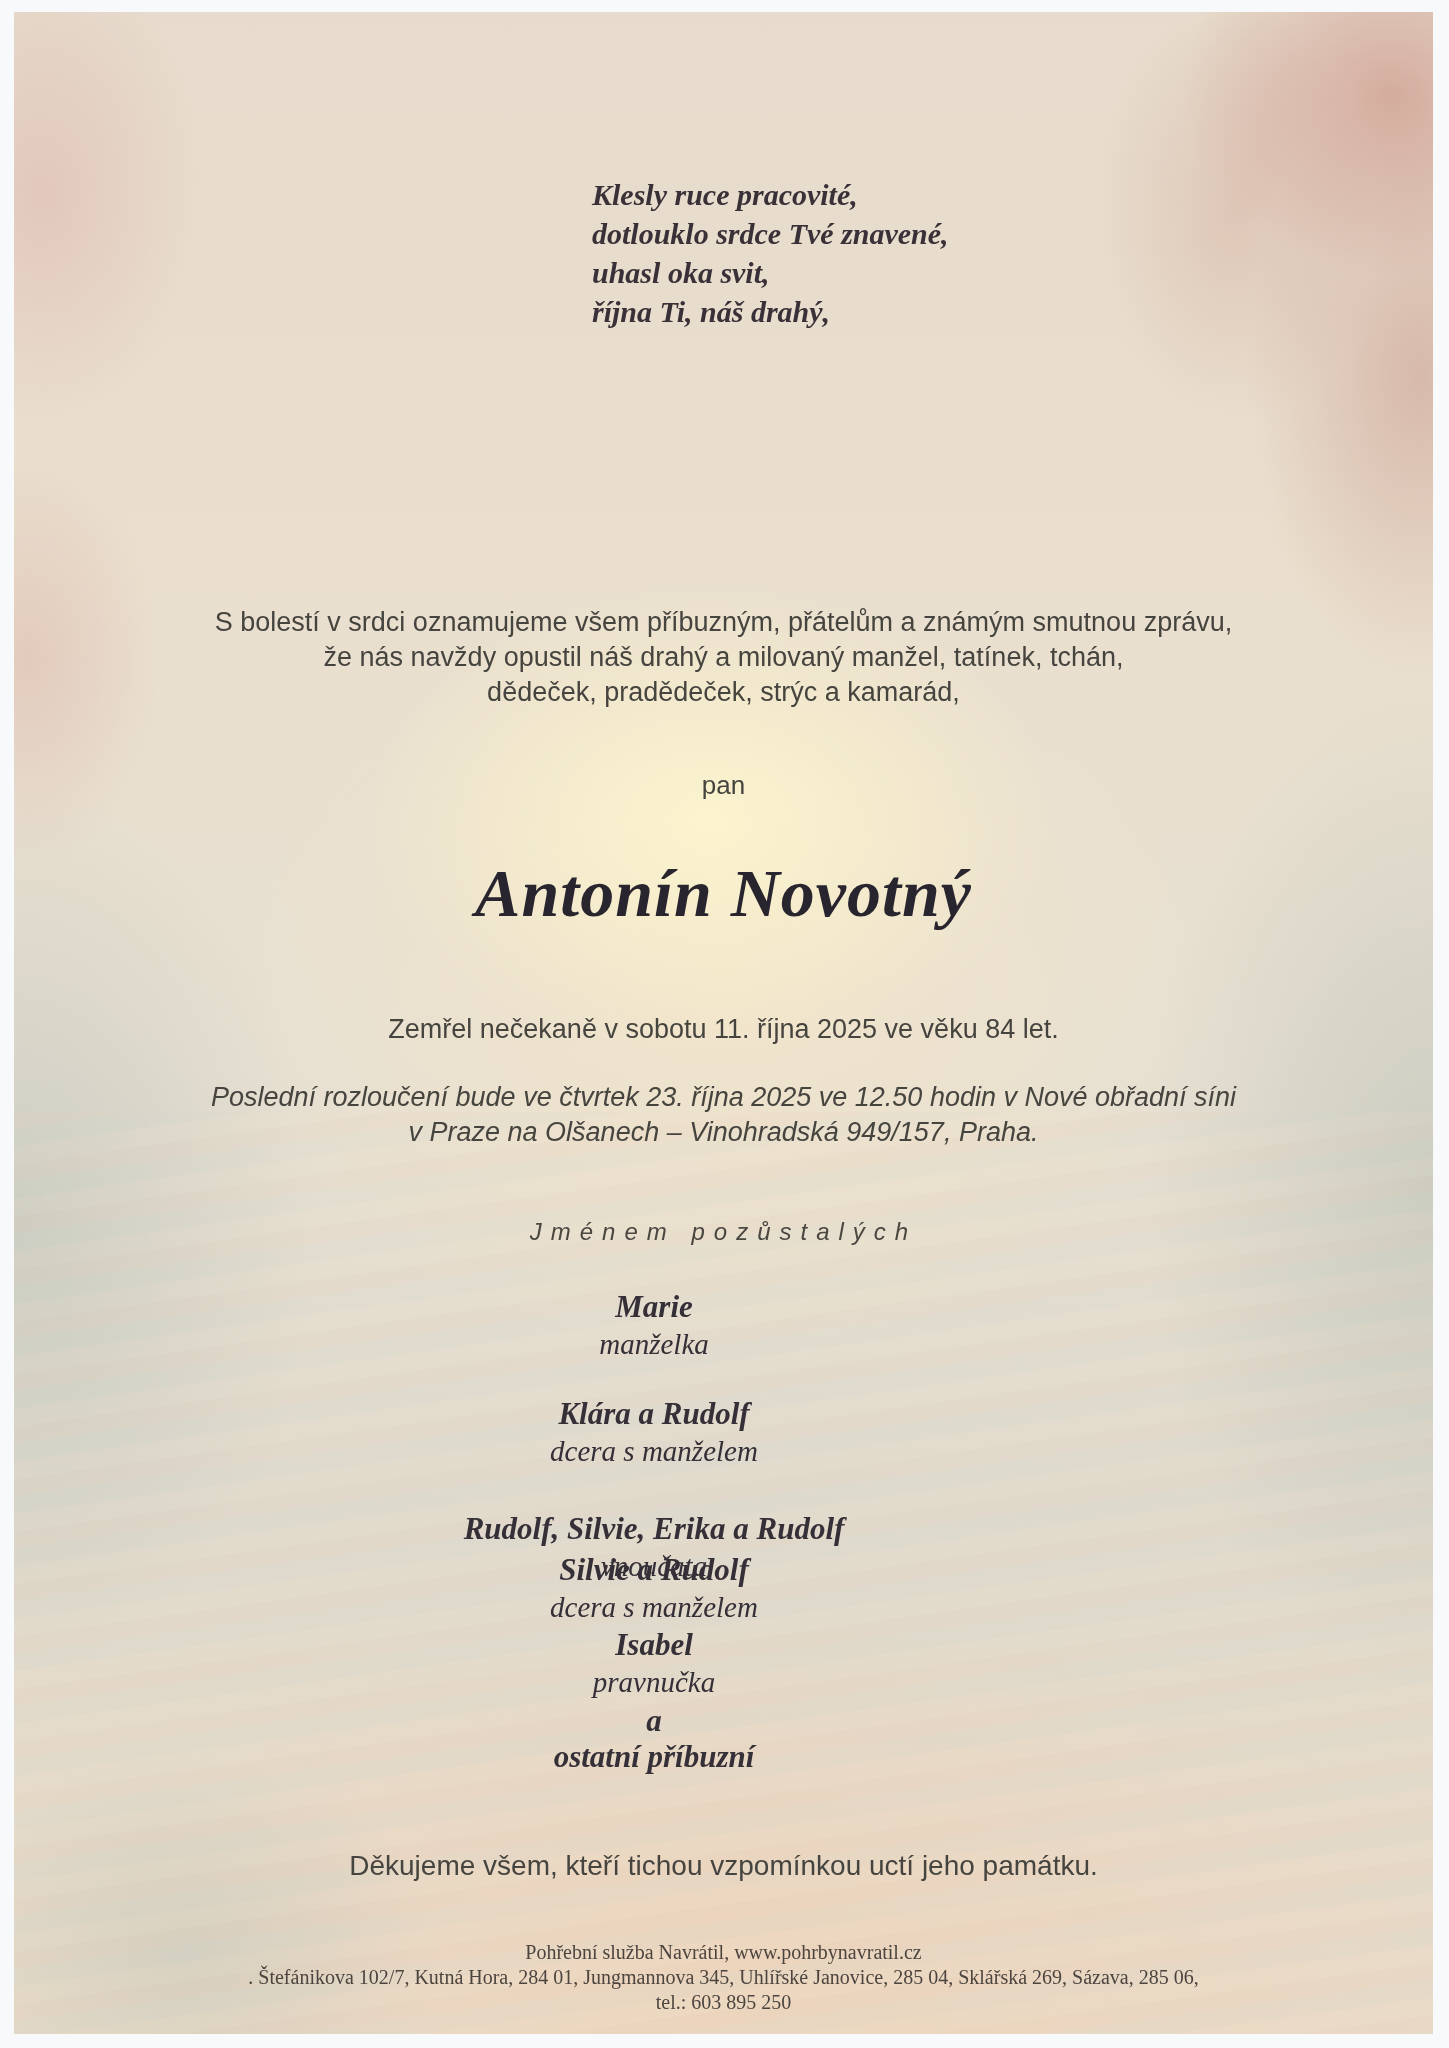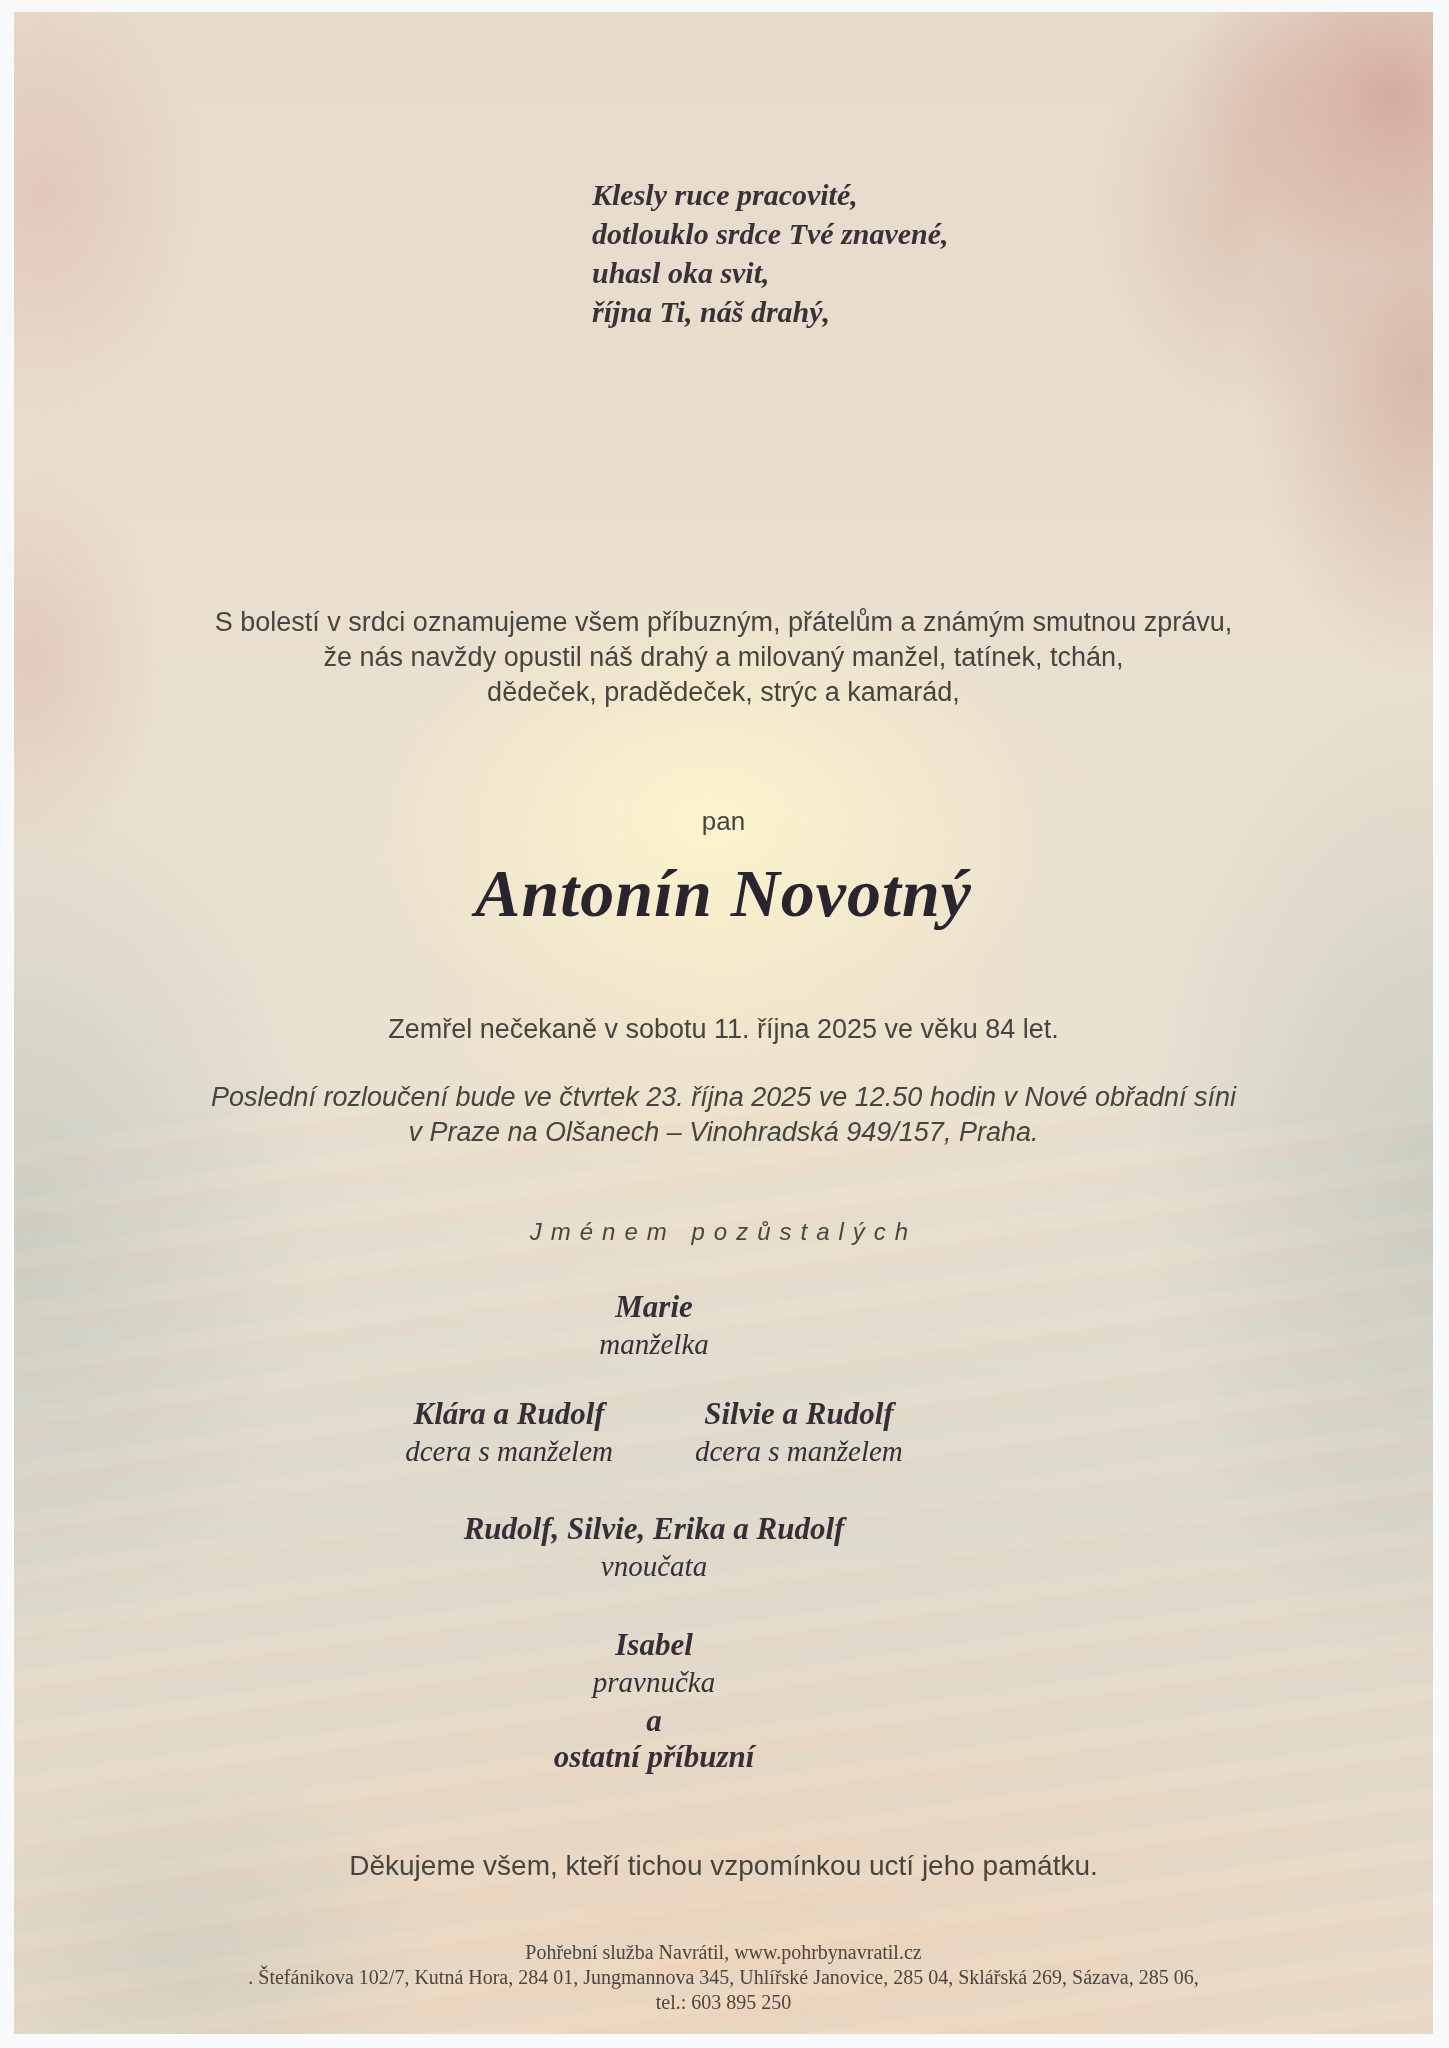--- a/index.html
+++ b/index.html
@@ -52,21 +52,21 @@
   }
 
   .sans-block {
     text-align: center;
     font-family: "Liberation Sans", sans-serif;
     font-size: 27px;
     line-height: 35px;
     color: #46443f;
   }
 
-  .salutation { top: 792px; font-size: 26px; }
+  .salutation { top: 756px; font-size: 26px; }
 
   .deceased {
     top: 842px;
     text-align: center;
     font-family: "Liberation Serif", serif;
     font-style: italic;
     font-weight: bold;
     font-size: 68px;
     letter-spacing: 1px;
     color: #29252e;
@@ -98,21 +98,21 @@
     font-style: italic;
     font-size: 31px;
     line-height: 38px;
   }
   .fam-rel {
     font-style: italic;
     font-size: 29px;
     line-height: 36px;
   }
   .widow     { top: 1276px; }
-  .daughters { top: 1383px; display: flex; justify-content: center; gap: 82px; }
+  .daughters { top: 1383px; display: flex; justify-content: center; gap: 82px; flex-direction: column; }
   .grand     { top: 1498px; }
   .greatgrand{ top: 1614px; }
   .conj      { top: 1690px; }
   .others    { top: 1726px; }
 
   .footer {
     position: absolute;
     left: 0; right: 0; top: 1928px;
     text-align: center;
     font-family: "Liberation Serif", serif;

